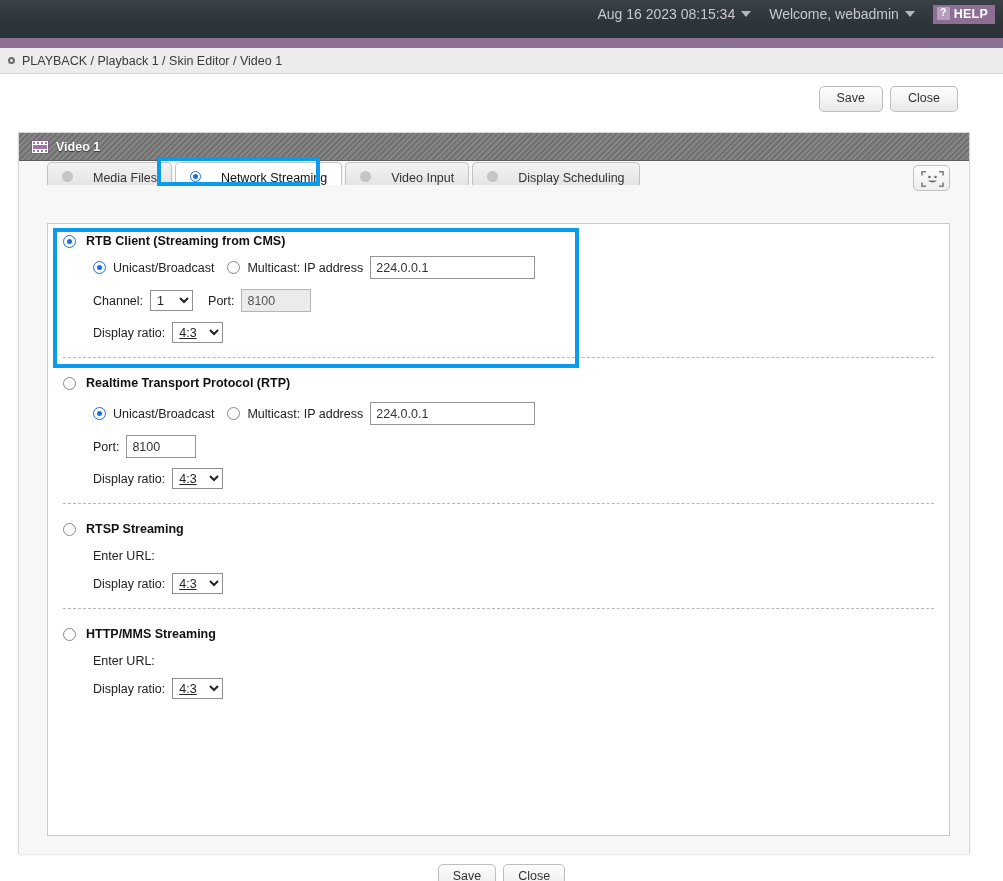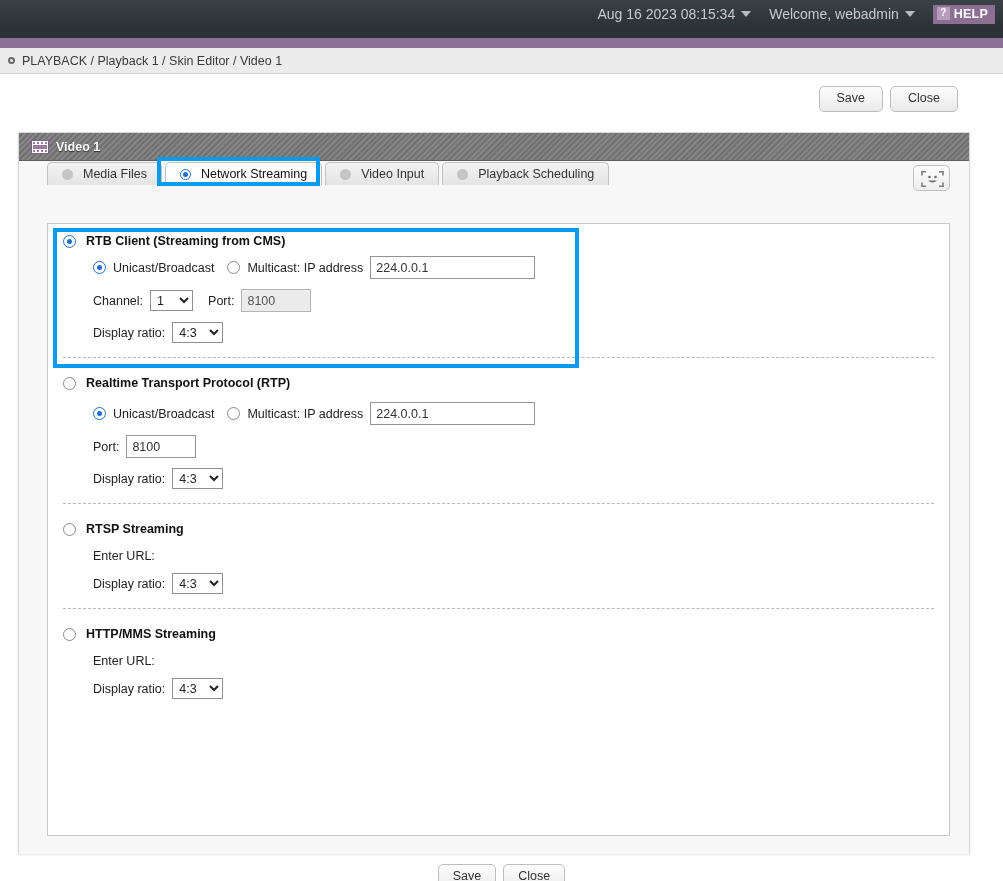--- a/index.html
+++ b/index.html
@@ -167,24 +167,23 @@
   #tabrow {
     position: relative;
     padding-left: 28px;
     height: 24px;
     display: flex;
     align-items: flex-end;
     gap: 3px;
   }
   .tab {
     display: flex;
-    align-items: center;
-    gap: 10px;
+    gap: 20px;
     height: 23px;
-    padding: 1px 14px;
+    padding: 8px 14px;
     font-size: 12.5px;
     color: #333;
     border: 1px solid #c2c2c2;
     border-bottom: none;
     border-radius: 5px 5px 0 0;
     background: linear-gradient(to bottom, #f3f3f3 0%, #e4e4e4 100%);
     cursor: pointer;
     position: relative;
   }
   .tab.active { background: #ffffff; color: #111; }
@@ -302,21 +301,21 @@
   select.sel {
     font-family: "Liberation Sans", sans-serif;
     font-size: 12.5px;
     color: #222;
     border: 1px solid #8f8f8f;
     background: #ffffff;
     height: 21px;
     padding: 0 2px;
   }
   .sel-channel { width: 43px; }
-  .sel-ratio   { width: 51px; }
+  .sel-ratio   { width: 51px; text-decoration: underline; }
 
   #rtb-highlight {
     position: absolute;
     left: 5px; top: 4px;
     right: 370px;
     height: 140px;
     border: 4px solid #0a9bef;
     pointer-events: none;
   }
 
@@ -381,21 +380,21 @@
         <div class="tab active">
           <span class="tab-dot"></span>
           <span>Network Streaming</span>
         </div>
         <div class="tab">
           <span class="tab-dot"></span>
           <span>Video Input</span>
         </div>
         <div class="tab">
           <span class="tab-dot"></span>
-          <span>Playback Scheduling</span>
+          <span>Display Scheduling</span>
         </div>
         <div id="tab-highlight"></div>
       </div>
 
       <div id="face-btn">
         <svg width="23" height="18" viewBox="0 0 23 18">
           <g fill="none" stroke="#7d7d7d" stroke-width="1.6">
             <path d="M1 5.5V1.8h4"></path>
               <path d="M22 5.5V1.8h-4"></path>
             <path d="M1 12.5v3.7h4"></path>

